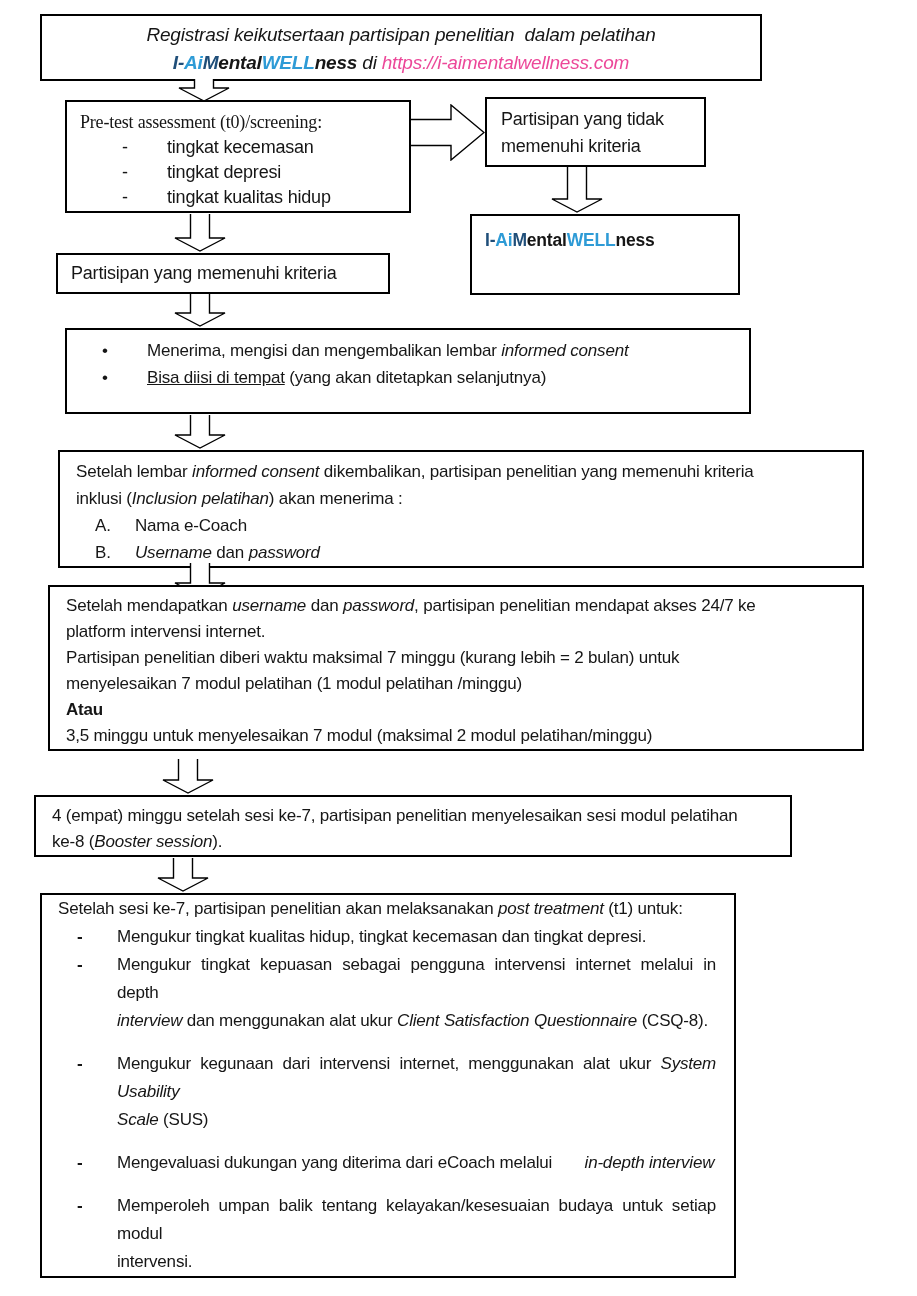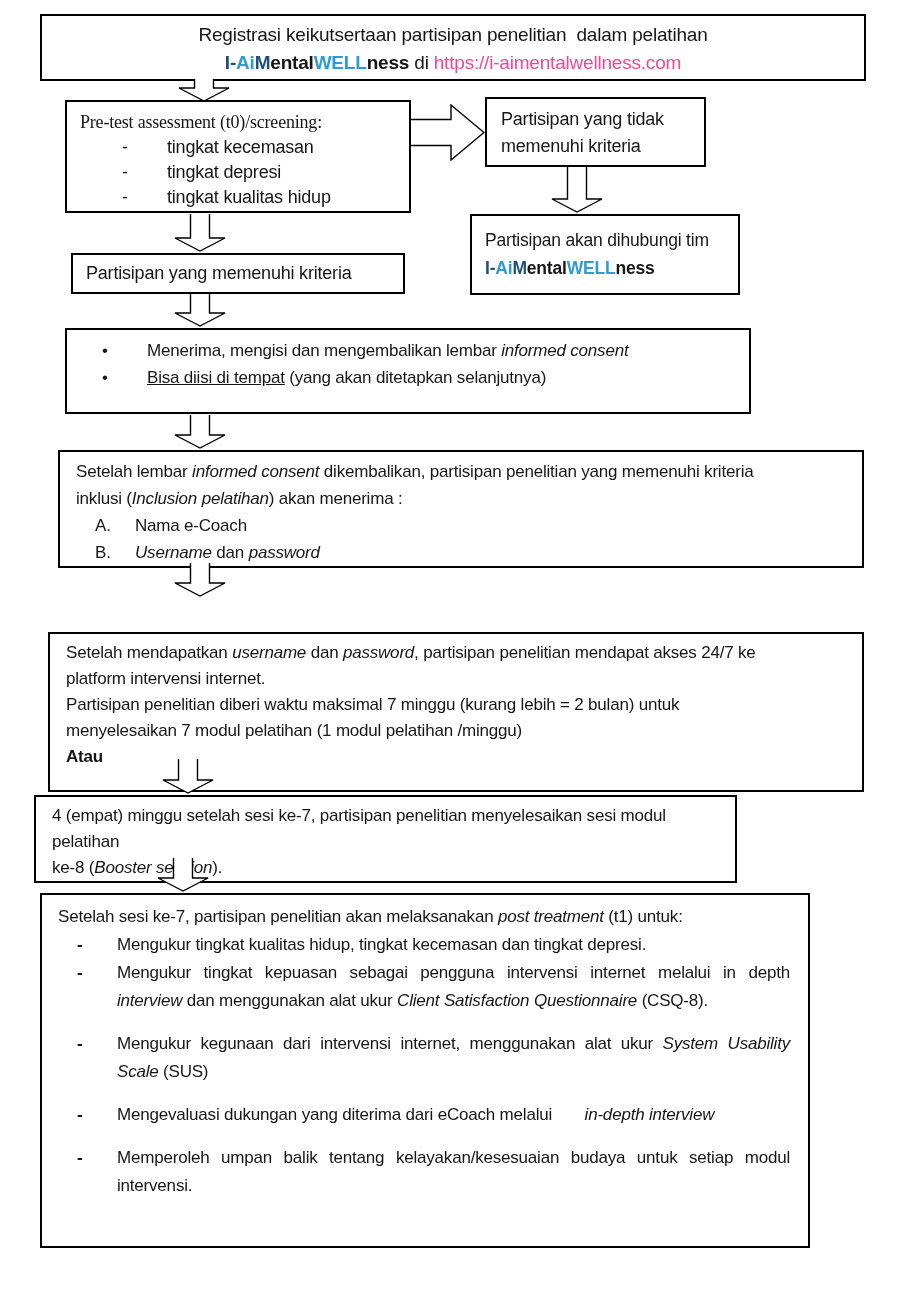--- a/index.html
+++ b/index.html
@@ -3,57 +3,57 @@
 <meta charset="utf-8">
 <style>
   html,body{margin:0;padding:0;background:#ffffff;}
   .page{position:relative;width:917px;height:1296px;background:#ffffff;
         font-family:"Liberation Sans",sans-serif;color:#161616;letter-spacing:-0.2px;}
   .box{position:absolute;border:2px solid #000;background:#fff;box-sizing:border-box;}
   .arrow{position:absolute;}
   .arrow svg{display:block;}
 
   
-  .b-title{left:40px;top:14px;width:826px;min-height:67px;text-align:center;
-           font-size:19px;line-height:28px;padding-top:5px;}
+  .b-title{left:40px;top:14px;width:722px;min-height:67px;text-align:center;
+           font-size:19px;line-height:28px;padding-top:5px;font-style:italic;}
   .tline{white-space:pre-wrap;}
 
   
   .b-pretest{left:65px;top:100px;width:346px;min-height:113px;font-size:18px;line-height:25px;padding:8px 0 0 0;}
   .ph{padding-left:13px;font-family:Liberation Serif, serif;}
   .prow{display:flex;padding-left:55px;}
   .pdash{width:45px;flex:none;}
 
   
   .b-noteligible{left:485px;top:97px;width:221px;min-height:70px;font-size:18px;line-height:27px;padding:7px 0 0 14px;}
 
   
   .b-contacted{left:470px;top:214px;width:270px;min-height:81px;font-size:17.5px;line-height:28px;padding:10px 0 0 13px;}
 
   
-  .b-eligible{left:71px;top:253px;width:334px;min-height:41px;font-size:18px;display:flex;align-items:center;padding-left:13px;}
+  .b-eligible{left:56px;top:253px;width:334px;min-height:41px;font-size:18px;display:flex;align-items:center;padding-left:13px;}
 
   
   .b-bullets{left:65px;top:328px;width:686px;min-height:86px;font-size:17px;line-height:27px;padding:7px 0 0 0;}
   .brow{display:flex;padding-left:35px;}
   .bullet{width:45px;flex:none;}
 
   
   .b-consent{left:58px;top:450px;width:806px;min-height:112px;font-size:17px;line-height:27px;padding:6px 16px 0 16px;}
   .abrow{display:flex;padding-left:19px;}
   .ablabel{width:40px;flex:none;}
 
   
-  .b-access{left:48px;top:632px;width:816px;min-height:160px;font-size:17px;line-height:26px;padding:6px 16px 0 16px;}
-
-  
-  .b-booster{left:34px;top:795px;width:703px;min-height:62px;font-size:17px;line-height:26px;padding:6px 16px 0 16px;}
-
-  
-  .b-post{left:40px;top:893px;width:770px;min-height:355px;font-size:17px;line-height:28px;padding:8px 16px 0 16px;}
+  .b-access{left:48px;top:585px;width:816px;min-height:160px;font-size:17px;line-height:26px;padding:6px 16px 0 16px;}
+
+  
+  .b-booster{left:34px;top:795px;width:758px;min-height:62px;font-size:17px;line-height:26px;padding:6px 16px 0 16px;}
+
+  
+  .b-post{left:40px;top:893px;width:696px;min-height:355px;font-size:17px;line-height:28px;padding:0 16px 0 16px;}
   .drow{display:flex;padding-left:19px;}
   .ddash{width:40px;flex:none;font-weight:bold;}
   .dtext{flex:1;padding-right:2px;}
   .jline{text-align:justify;text-align-last:justify;}
   .mt{margin-top:15px;}
 
   .link{color:#ec4899;}
 </style>
 </head>
 <body>
@@ -97,21 +97,20 @@
     <div><span>Partisipan yang tidak</span><br><span>memenuhi kriteria</span></div>
   </div>
 
   <div class="arrow" style="left:548px;top:167px;width:58px;height:46px;">
       <svg width="58" height="46" xmlns="http://www.w3.org/2000/svg">
         <path d="M19.5 0 L19.5 32 L4 32 L29 45 L54 32 L38.5 32 L38.5 0" fill="#ffffff" stroke="#000000" stroke-width="1.4" fill-rule="evenodd"></path>
       </svg>
     </div>
 
   <div class="box b-contacted">
-    <div>Partisipan akan dihubungi tim</div>
     <div><span style="font-weight: bold; color: rgb(31, 78, 121);">I-</span><span style="font-weight: bold; color: rgb(46, 155, 214);">Ai</span><span style="font-weight: bold; color: rgb(31, 78, 121);">M</span><span style="font-weight: bold; color: rgb(22, 22, 22);">ental</span><span style="font-weight: bold; color: rgb(46, 155, 214);">WELL</span><span style="font-weight: bold; color: rgb(22, 22, 22);">ness</span></div>
   </div>
 
   <div class="arrow" style="left:172px;top:214px;width:56px;height:38px;">
       <svg width="56" height="38" xmlns="http://www.w3.org/2000/svg">
         <path d="M18.5 0 L18.5 24 L3 24 L28 37 L53 24 L37.5 24 L37.5 0" fill="#ffffff" stroke="#000000" stroke-width="1.4" fill-rule="evenodd"></path>
       </svg>
     </div>
 
   <div class="box b-eligible">
@@ -156,20 +155,21 @@
   <div class="arrow" style="left:172px;top:563px;width:56px;height:34px;">
       <svg width="56" height="34" xmlns="http://www.w3.org/2000/svg">
         <path d="M18.5 0 L18.5 20 L3 20 L28 33 L53 20 L37.5 20 L37.5 0" fill="#ffffff" stroke="#000000" stroke-width="1.4" fill-rule="evenodd"></path>
       </svg>
     </div>
 
   <div class="box b-access">
     <div><span>Setelah mendapatkan </span><span style="font-style: italic;">username</span><span> dan </span><span style="font-style: italic;">password</span><span>, partisipan penelitian mendapat akses 24/7 ke</span><br><span>platform intervensi internet.</span></div>
     <div><span>Partisipan penelitian diberi waktu maksimal 7 minggu (kurang lebih = 2 bulan) untuk</span><br><span>menyelesaikan 7 modul pelatihan (1 modul pelatihan /minggu)</span></div>
     <div><span style="font-weight: bold;">Atau</span></div>
+    <div>3,5 minggu untuk menyelesaikan 7 modul (maksimal 2 modul pelatihan/minggu)</div>
   </div>
 
   <div class="arrow" style="left:160px;top:759px;width:56px;height:35px;">
       <svg width="56" height="35" xmlns="http://www.w3.org/2000/svg">
         <path d="M18.5 0 L18.5 21 L3 21 L28 34 L53 21 L37.5 21 L37.5 0" fill="#ffffff" stroke="#000000" stroke-width="1.4" fill-rule="evenodd"></path>
       </svg>
     </div>
 
   <div class="box b-booster">
     <div><span>4 (empat) minggu setelah sesi ke-7, partisipan penelitian menyelesaikan sesi modul pelatihan</span><br><span>ke-8 (</span><span style="font-style: italic;">Booster session</span><span>).</span></div>

